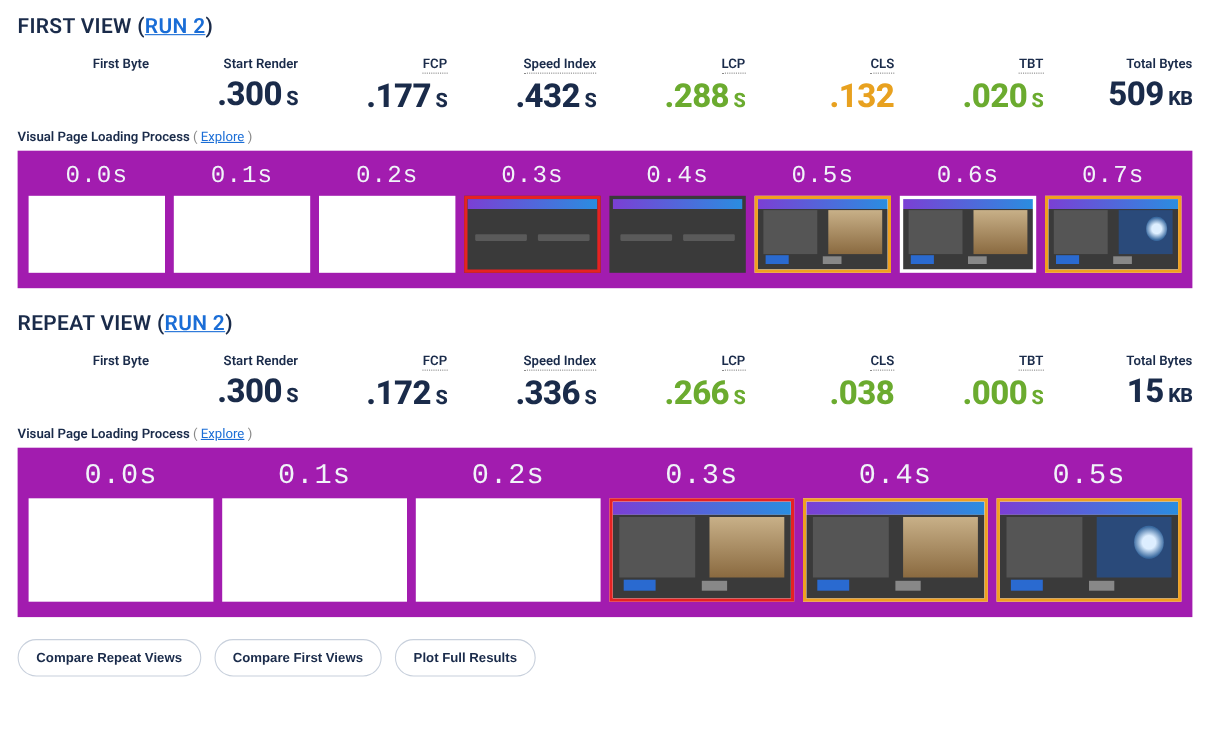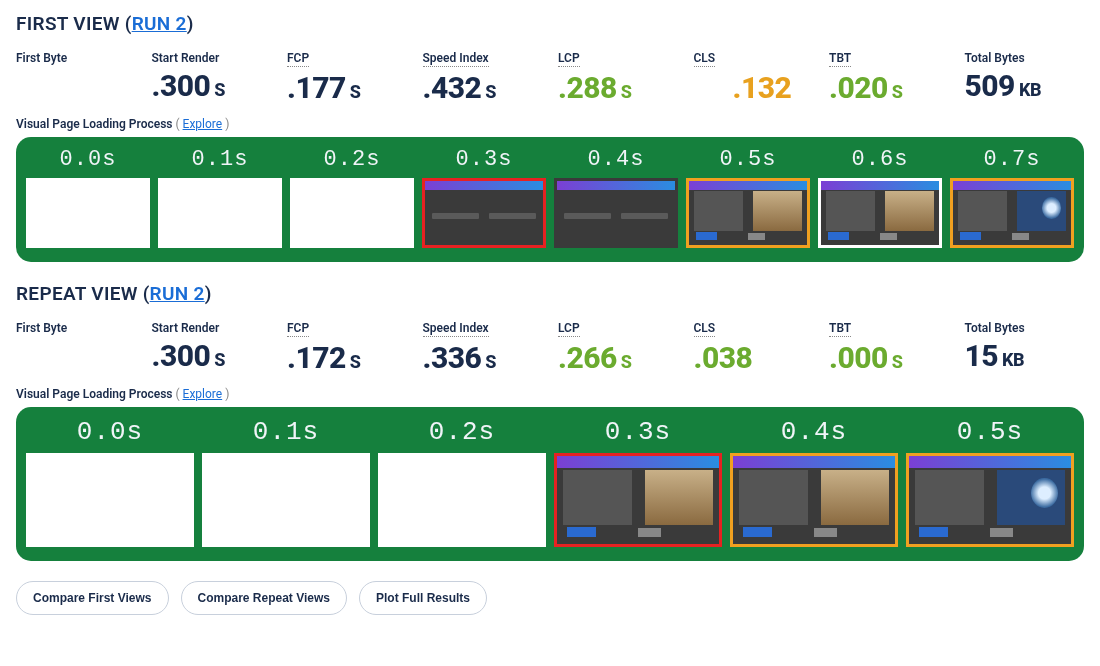--- a/index.html
+++ b/index.html
@@ -21,20 +21,21 @@
   .view-header .run-link {
     color: #1a6dd6;
     text-decoration: underline;
     font-weight: 600;
   }
   .metrics-row {
     display: flex;
     gap: 16px;
     margin-bottom: 14px;
     justify-content: space-between;
+    text-align: right;
   }
   .metric {
     flex: 1;
     min-width: 0;
   }
   .metric-label {
     font-size: 12px;
     font-weight: 600;
     color: #1a2b4a;
     margin-bottom: 6px;
@@ -66,26 +67,25 @@
   }
   .vpl-label .explore {
     color: #888;
     font-weight: 400;
   }
   .vpl-label .explore a {
     color: #1a6dd6;
     text-decoration: underline;
   }
   .filmstrip {
-    background: #15803d;
+    background: #a21caf;
     padding: 10px 10px 14px 10px;
     display: flex;
     gap: 8px;
     overflow: hidden;
-    border-radius: 15px;
   }
   .frame {
     flex: 1;
     display: flex;
     flex-direction: column;
     align-items: center;
   }
   .frame-time {
     font-family: "Courier New", monospace;
     font-size: 22px;
@@ -345,16 +345,16 @@
             <div class="circ"></div>
           </div>
           <div class="btn-bit"></div>
           <div class="btn-bit2"></div>
         </div>
       </div>
     </div>
 </div>
 
 <div class="buttons-row">
+  <button class="pill-btn">Compare Repeat Views</button>
   <button class="pill-btn">Compare First Views</button>
-  <button class="pill-btn">Compare Repeat Views</button>
   <button class="pill-btn">Plot Full Results</button>
 </div>
 
 </body></html>

